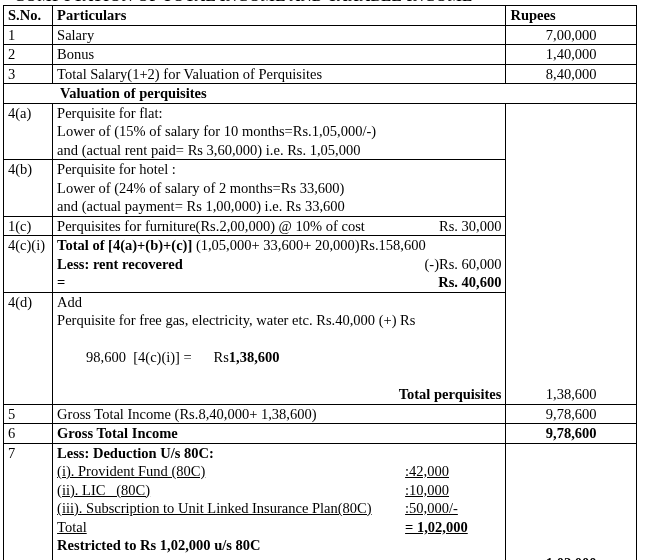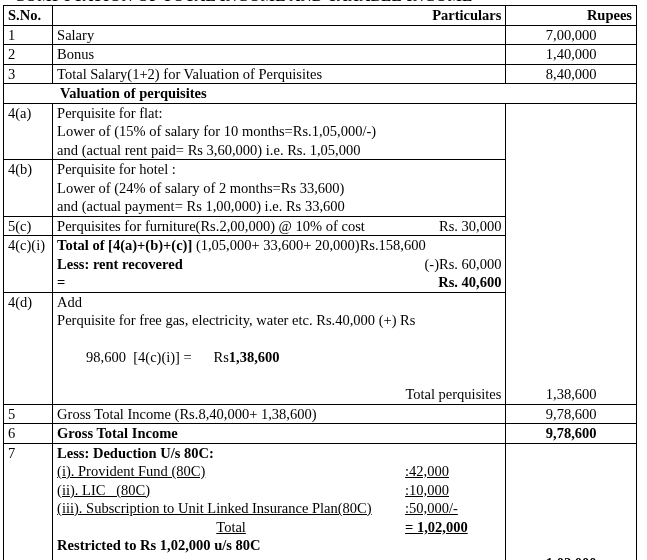--- a/index.html
+++ b/index.html
@@ -2,29 +2,29 @@
 <html><head>
 <meta charset="utf-8">
 <style>
   html, body { margin: 0; padding: 0; background: #ffffff; }
   body { width: 647px; height: 560px; position: relative; overflow: hidden;
          font-family: "Liberation Serif", serif; color: #000; font-size: 14.5px; }
   .heading { position: absolute; left: 14px; top: -12px; font-weight: bold; font-size: 15px;
              letter-spacing: 0.5px; white-space: nowrap; color: #000; }
   table { position: absolute; left: 3px; top: 5px; border-collapse: collapse; table-layout: fixed; width: 634px; }
   td, th { border: 1.3px solid #000; padding: 0 4px; vertical-align: top; line-height: 18.5px; }
-  th { font-weight: bold; text-align: right; }
+  th { font-weight: bold; text-align: left; }
   .c1 { width: 47px; }
   .c2 { width: 434px; }
   .c3 { width: 125px; }
   .num { text-align: center; }
   .b { font-weight: bold; }
   .line { display: flex; justify-content: space-between; white-space: nowrap; text-align: center; }
-  .r { text-align: right; }
-  .center { text-align: center; }
+  .r { text-align: right; font-weight: bold; }
+  .center { }
   .ded { display: grid; grid-template-columns: 348px 80px; white-space: nowrap; text-decoration: underline; }
   .bottom { vertical-align: bottom; }
 </style>
 </head>
 <body>
 
 <div class="heading">COMPUTATION OF TOTAL INCOME AND TAXABLE INCOME</div>
 
 <table>
   <colgroup>
@@ -70,21 +70,21 @@
   </tr>
   <tr>
     <td>4(b)</td>
     <td>
       <div>Perquisite for hotel :</div>
       <div>Lower of (24% of salary of 2 months=Rs 33,600)</div>
       <div>and (actual payment= Rs 1,00,000)  i.e. Rs  33,600</div>
     </td>
   </tr>
   <tr>
-    <td>5(c)</td>
+    <td>1(c)</td>
     <td>
       <div class="line">
         <span>Perquisites for furniture(Rs.2,00,000) @ 10% of cost</span>
         <span>Rs. 30,000</span>
       </div>
     </td>
   </tr>
   <tr>
     <td>4(c)(i)</td>
     <td>

